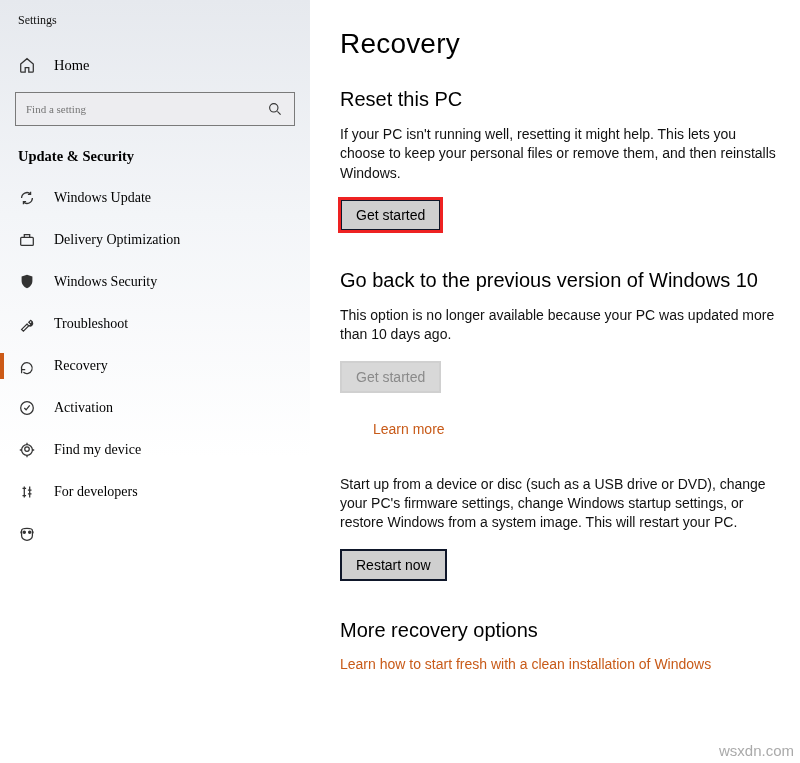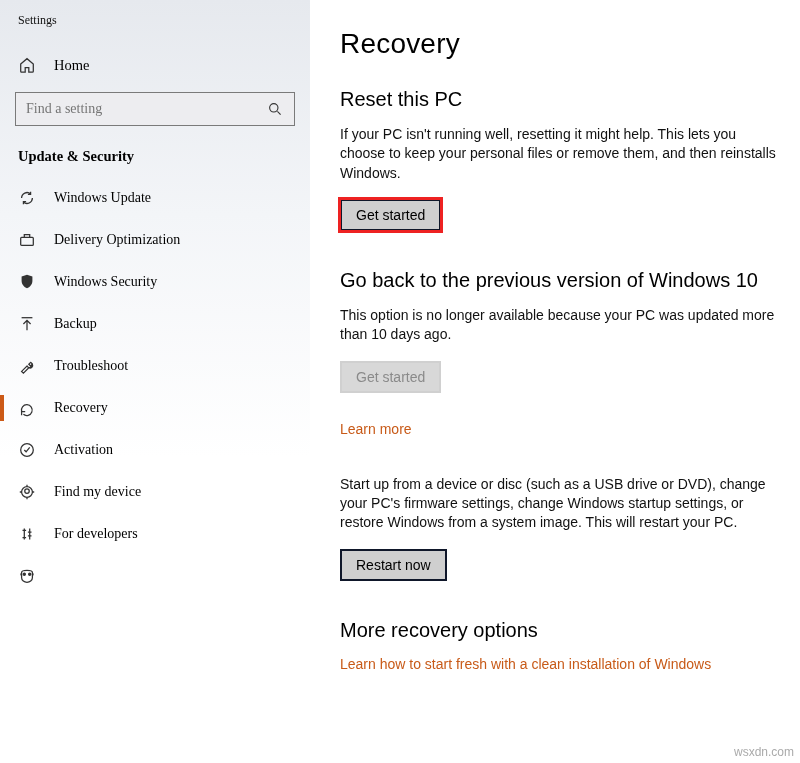--- a/index.html
+++ b/index.html
@@ -29,21 +29,21 @@
     }
     .nav-icon { width: 18px; height: 18px; display:inline-flex; align-items:center; justify-content:center; flex:0 0 18px; }
     .search-wrap { padding: 8px 15px 14px; }
     .search {
       width: 100%; height: 34px;
       background: #ededf0; border: 1px solid #7a7a7a;
       display: flex; align-items: center; padding: 0 10px;
     }
     .search input {
       flex:1; background:transparent; border:none; outline:none;
-      font-size:14px; color:#14532d; font-family:inherit;
+      font-size:11px; color:#14532d; font-family:inherit;
     }
     .section-head { font-weight:600; font-size:14.5px; padding: 8px 18px 12px; }
     .nav-item {
       display:flex; align-items:center; gap:18px;
       padding: 12px 18px; font-size:14px; cursor:pointer;
       position:relative;
     }
     .nav-item.active::before {
       content:""; position:absolute; left:0; top:8px; bottom:8px;
       width:4px; background:#cc5a17;
@@ -53,21 +53,21 @@
     .section { margin-bottom: 38px; }
     .section h2 { font-size:20px; font-weight:400; margin-bottom:14px; }
     .section p { font-size:14px; line-height:1.38; color:#111; margin-bottom:16px; }
     .btn {
       background:#cfcfcf; border:2px solid #0f172a; color:#000;
       font-family:inherit; font-size:14px; padding:6px 14px; cursor:pointer;
     }
     .btn.disabled { color:#8a8a8a; background:#d8d8d8; border-color:#d0d0d0; cursor:default; }
     .hl { outline:3px solid #e22; outline-offset:-1px; }
     .link { color:#c85a18; font-size:14px; cursor:pointer; display:inline-block; }
-    .src { position:absolute; right:6px; bottom:4px; font-size:12px; color:#aaa; }
+    .src { position:absolute; right:6px; bottom:4px; font-size:15px; color:#aaa; }
     svg { stroke:#333; stroke-width:1.4; fill:none; }
   </style>
 </head>
 <body>
 
 <div class="wrap">
 
   <aside class="sidebar">
     <div class="title">Settings</div>
 
@@ -116,29 +116,20 @@
       <span class="nav-icon">
           <svg viewBox="0 0 20 20" width="18" height="18">
             <path d="M10 2l6 2v5c0 4-3 7-6 8-3-1-6-4-6-8V4z" fill="#333" stroke="none"></path>
           </svg>
         </span>
       <span>Windows Security</span>
     </div>
     <div class="nav-item">
       <span class="nav-icon">
           <svg viewBox="0 0 20 20" width="18" height="18">
-            <path d="M10 17V6M6 10l4-4 4 4"></path>
-            <path d="M4 3h12"></path>
-          </svg>
-        </span>
-      <span>Backup</span>
-    </div>
-    <div class="nav-item">
-      <span class="nav-icon">
-          <svg viewBox="0 0 20 20" width="18" height="18">
             <path d="M14 6a3 3 0 1 1-4 4l-6 6 2 2 6-6a3 3 0 0 0 4-4l-2 2-2-2z"></path>
           </svg>
         </span>
       <span>Troubleshoot</span>
     </div>
     <div class="nav-item active">
       <span class="nav-icon">
           <svg viewBox="0 0 20 20" width="18" height="18">
             <path d="M4 14a6 6 0 1 1 2 3"></path>
             <path d="M4 18v-4h4"></path>
@@ -191,21 +182,21 @@
     <section class="section">
       <h2>Reset this PC</h2>
       <p>If your PC isn't running well, resetting it might help. This lets you choose to keep your personal files or remove them, and then reinstalls Windows.</p>
       <button class="btn hl">Get started</button>
     </section>
 
     <section class="section">
       <h2>Go back to the previous version of Windows 10</h2>
       <p>This option is no longer available because your PC was updated more than 10 days ago.</p>
       <button class="btn disabled" disabled="">Get started</button>
-      <div style="margin-top:28px;">
+      <div style="margin-top:28px;margin-left:33px;">
         <span class="link">Learn more</span>
       </div>
     </section>
 
     <section class="section">
       <p>Start up from a device or disc (such as a USB drive or DVD), change your PC's firmware settings, change Windows startup settings, or restore Windows from a system image. This will restart your PC.</p>
       <button class="btn">Restart now</button>
     </section>
 
     <section class="section" style="margin-bottom:10px;">

